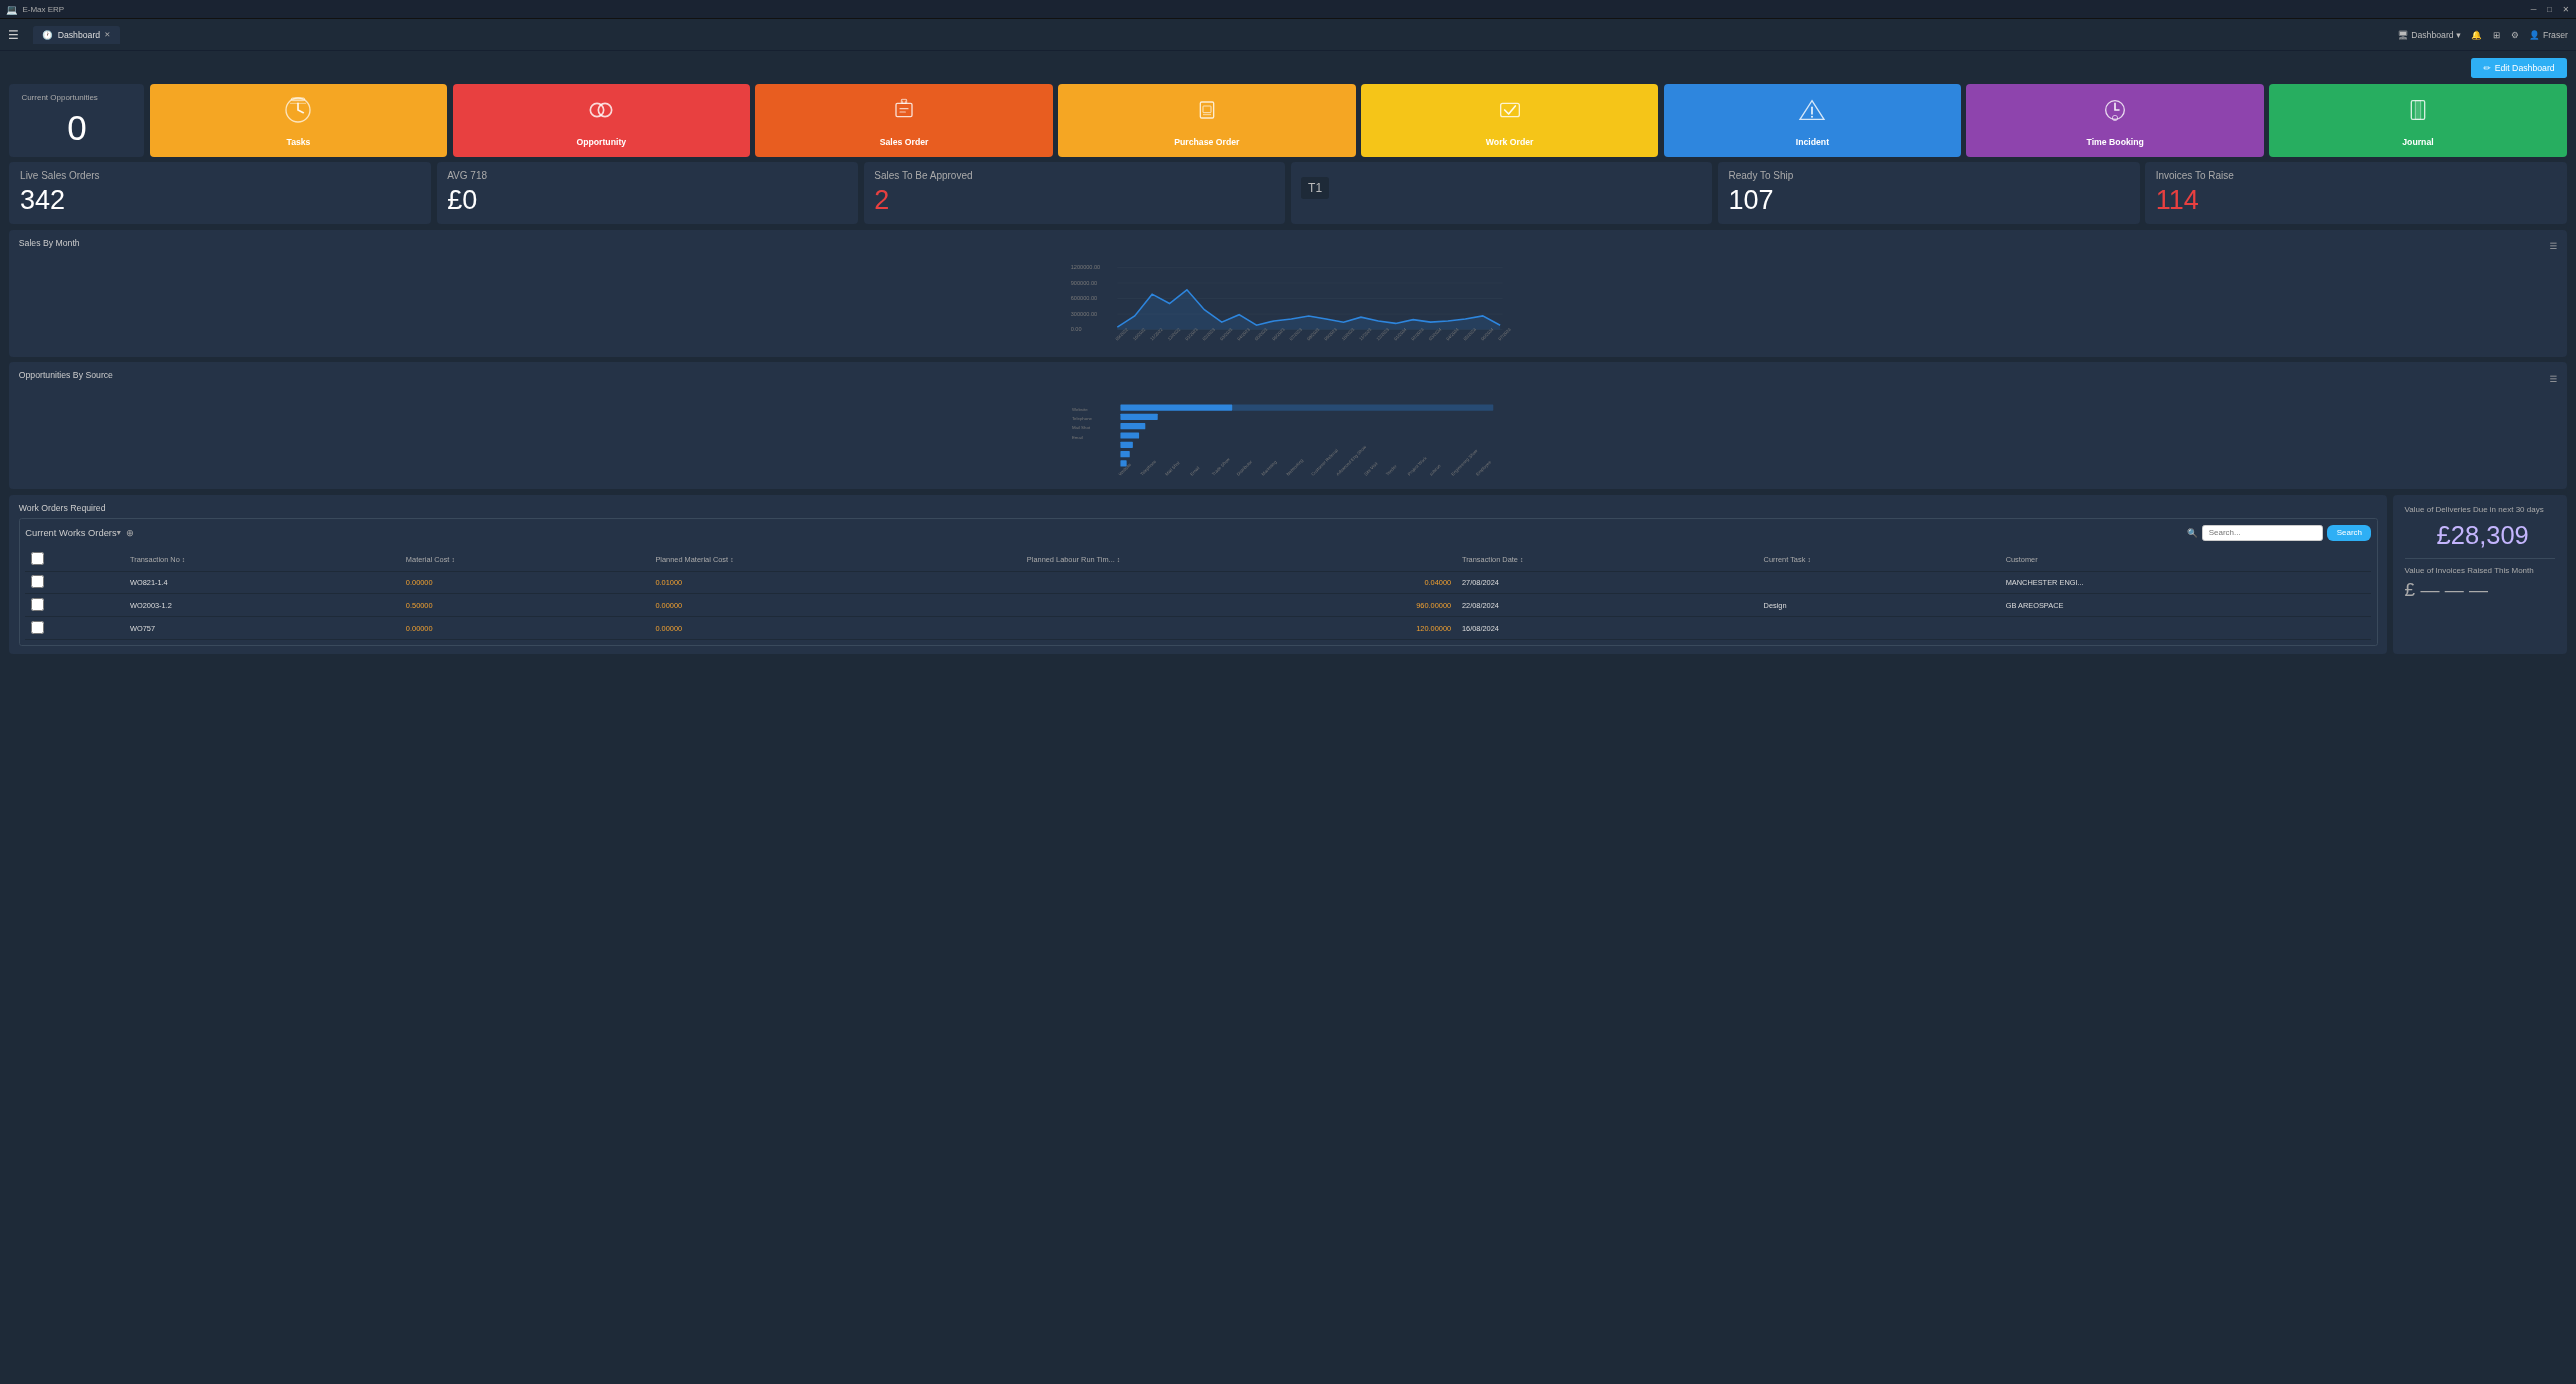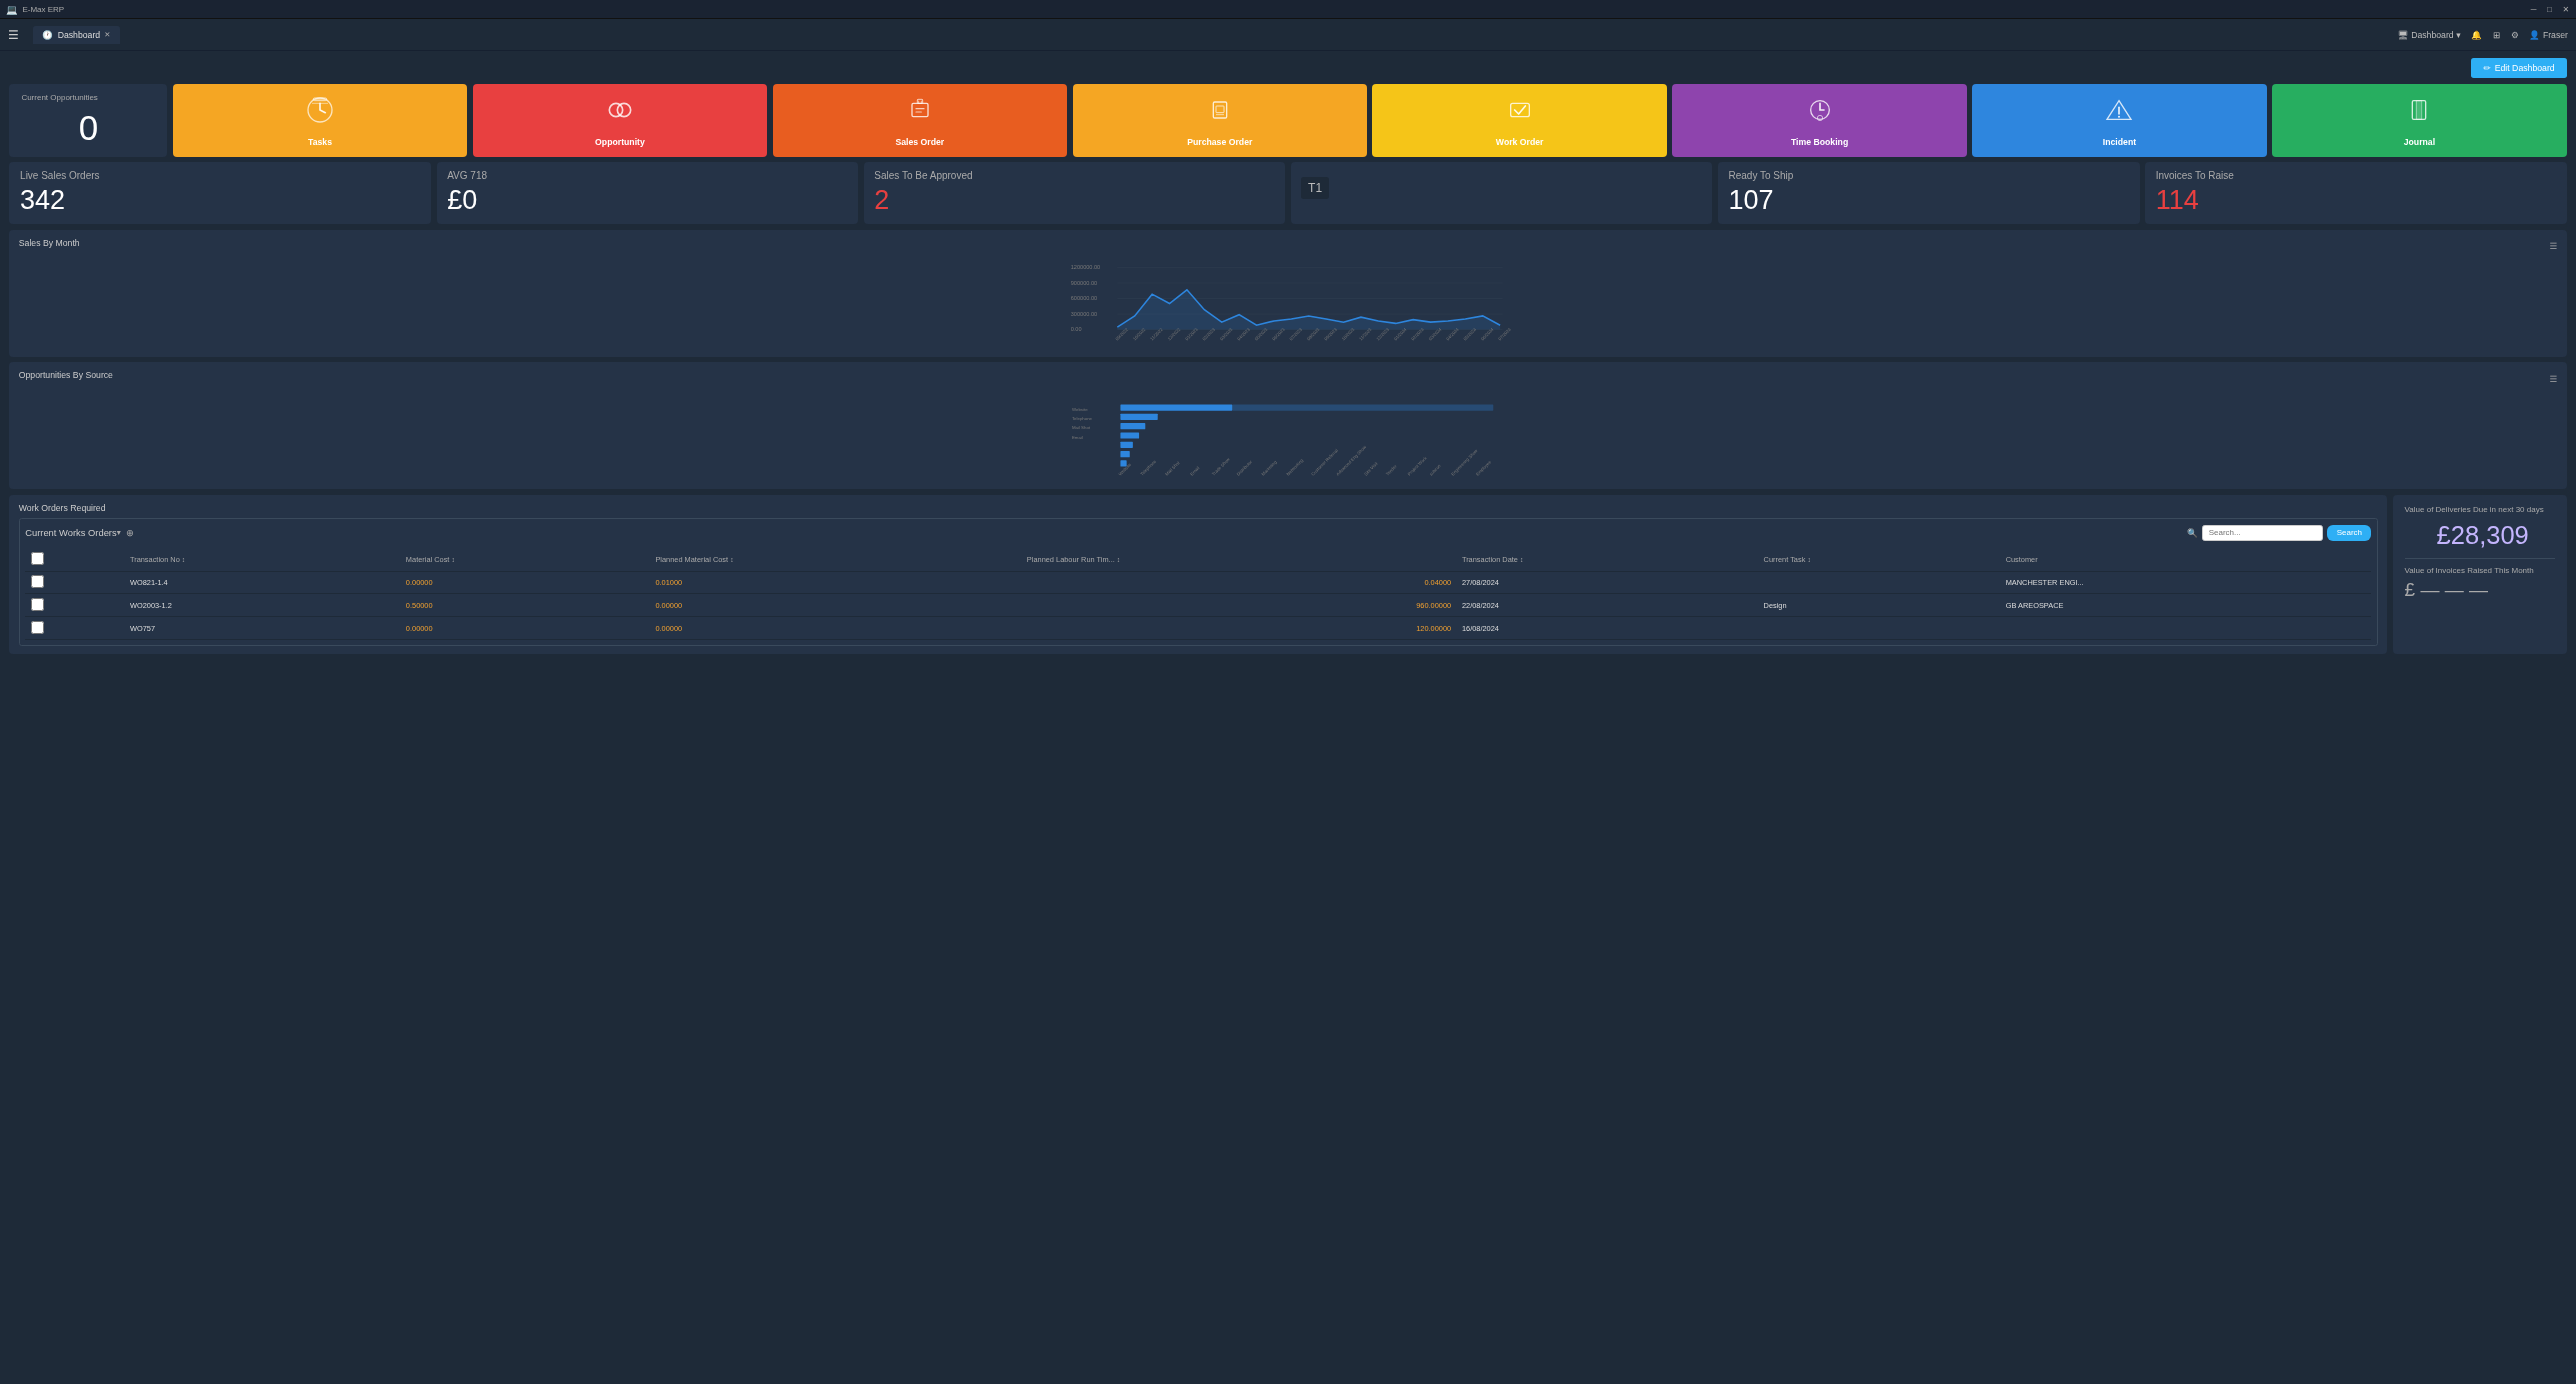--- a/index.html
+++ b/index.html
@@ -72,21 +72,21 @@
     .top-widgets {
       display: flex;
       gap: 5.4px;
       margin-bottom: 5.4px;
       align-items: stretch;
     }
     .current-opp-card {
       background: #253347;
       border-radius: 4px;
       padding: 9.4px 12px;
-      width: 158px;
+      width: 135px;
       min-width: 121px;
       display: flex;
       flex-direction: column;
       justify-content: center;
     }
     .current-opp-card .label { font-size: 8px; color: #aaa; margin-bottom: 5.4px; }
     .current-opp-card .value { font-size: 35px; font-weight: 300; color: #fff; text-align: center; }
 
     .icon-tiles {
       display: flex;
@@ -343,39 +343,39 @@
       </div>
       <div class="icon-tile tile-yellow2">
         <div class="tile-icon">
           <svg width="32" height="32" viewBox="0 0 48 48" fill="none">
             <rect x="10" y="14" width="28" height="20" rx="3" stroke="rgba(255,255,255,0.8)" stroke-width="2" fill="none"></rect>
             <path d="M16 24 L22 30 L32 18" stroke="rgba(255,255,255,0.9)" stroke-width="2.5" stroke-linecap="round" stroke-linejoin="round"></path>
           </svg>
         </div>
         <div class="tile-label">Work Order</div>
       </div>
+      <div class="icon-tile tile-blue">
+        <div class="tile-icon">
+          <svg width="32" height="32" viewBox="0 0 48 48" fill="none">
+            <polygon points="24,10 42,38 6,38" stroke="rgba(255,255,255,0.8)" stroke-width="2" fill="none"></polygon>
+            <path d="M24 20 L24 30" stroke="rgba(255,255,255,0.9)" stroke-width="2.5" stroke-linecap="round"></path>
+            <circle cx="24" cy="34" r="1.5" fill="rgba(255,255,255,0.9)"></circle>
+          </svg>
+        </div>
+        <div class="tile-label">Incident</div>
+      </div>
       <div class="icon-tile tile-purple">
         <div class="tile-icon">
           <svg width="32" height="32" viewBox="0 0 48 48" fill="none">
             <circle cx="24" cy="24" r="14" stroke="rgba(255,255,255,0.8)" stroke-width="2" fill="none"></circle>
             <path d="M24 14 L24 24 L30 24" stroke="rgba(255,255,255,0.9)" stroke-width="2.5" stroke-linecap="round"></path>
             <circle cx="24" cy="36" r="4" stroke="rgba(255,255,255,0.6)" stroke-width="1.5" fill="none"></circle>
           </svg>
         </div>
         <div class="tile-label">Time Booking</div>
-      </div>
-      <div class="icon-tile tile-blue">
-        <div class="tile-icon">
-          <svg width="32" height="32" viewBox="0 0 48 48" fill="none">
-            <polygon points="24,10 42,38 6,38" stroke="rgba(255,255,255,0.8)" stroke-width="2" fill="none"></polygon>
-            <path d="M24 20 L24 30" stroke="rgba(255,255,255,0.9)" stroke-width="2.5" stroke-linecap="round"></path>
-            <circle cx="24" cy="34" r="1.5" fill="rgba(255,255,255,0.9)"></circle>
-          </svg>
-        </div>
-        <div class="tile-label">Incident</div>
       </div>
       <div class="icon-tile tile-green">
         <div class="tile-icon">
           <svg width="32" height="32" viewBox="0 0 48 48" fill="none">
             <rect x="14" y="10" width="20" height="28" rx="2" stroke="rgba(255,255,255,0.8)" stroke-width="2" fill="none"></rect>
             <path d="M20 10 L20 38" stroke="rgba(255,255,255,0.5)" stroke-width="1.5"></path>
             <path d="M20 10 L28 10 L28 38 L20 38" stroke="rgba(255,255,255,0.6)" stroke-width="1" fill="rgba(255,255,255,0.15)"></path>
           </svg>
         </div>
         <div class="tile-label">Journal</div>

